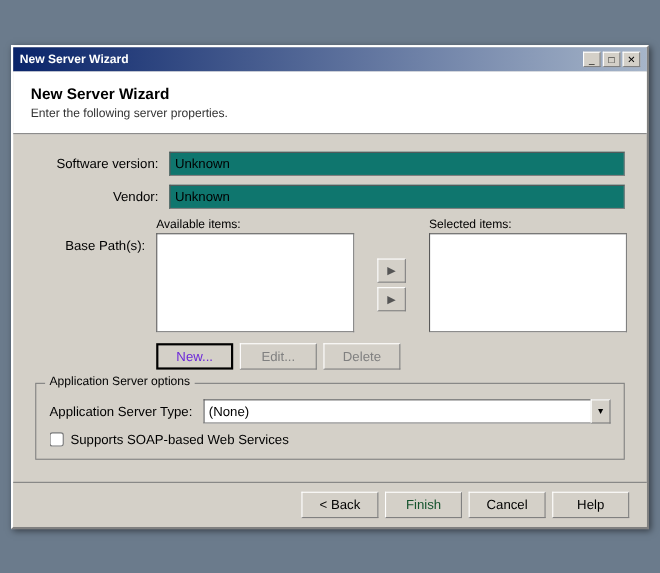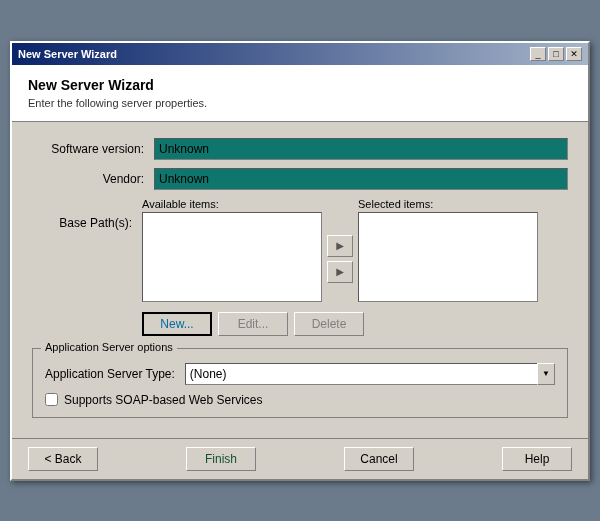--- a/index.html
+++ b/index.html
@@ -116,21 +116,21 @@
       padding-top: 18px;
       flex-shrink: 0;
     }
     .base-paths-content {
       flex: 1;
       display: flex;
       flex-direction: column;
     }
     .items-row {
       display: flex;
-      gap: 0;
+      gap: 16px;
       margin-bottom: 6px;
     }
     .items-column {
       display: flex;
       flex-direction: column;
     }
     .items-label {
       font-size: 11px;
       margin-bottom: 2px;
       color: #000;
@@ -180,21 +180,21 @@
       min-width: 70px;
       height: 24px;
       background: #d4d0c8;
       border: 1px solid #808080;
       border-top-color: #ffffff;
       border-left-color: #ffffff;
       padding: 0 10px;
       font-size: 12px;
       font-family: inherit;
       cursor: pointer;
-      color: #0369a1;
+      color: #6d28d9;
     }
     .win-btn:disabled {
       color: #808080;
     }
     .win-btn.default-btn {
       border: 2px solid #000;
     }
     .section-group {
       border: 1px solid #808080;
       padding: 10px 12px;
@@ -268,21 +268,21 @@
     .checkbox-row input[type=checkbox] {
       width: 13px;
       height: 13px;
     }
     .footer-section {
       background: #d4d0c8;
       border-top: 1px solid #808080;
       padding: 8px 16px;
       display: flex;
       align-items: center;
-      justify-content: space-between;
+      justify-content: flex-end;
       gap: 6px;
     }
     .footer-btn {
       min-width: 70px;
       height: 24px;
       background: #d4d0c8;
       border: 1px solid #808080;
       border-top-color: #ffffff;
       border-left-color: #ffffff;
       padding: 0 10px;

